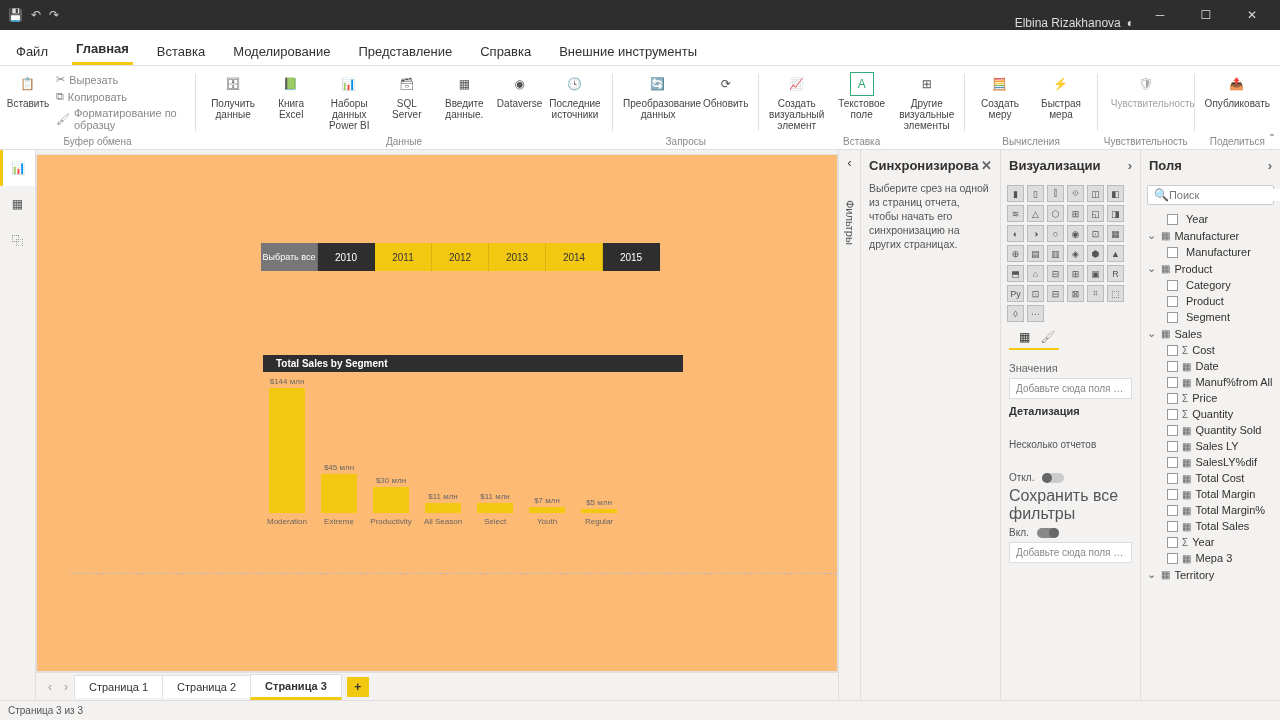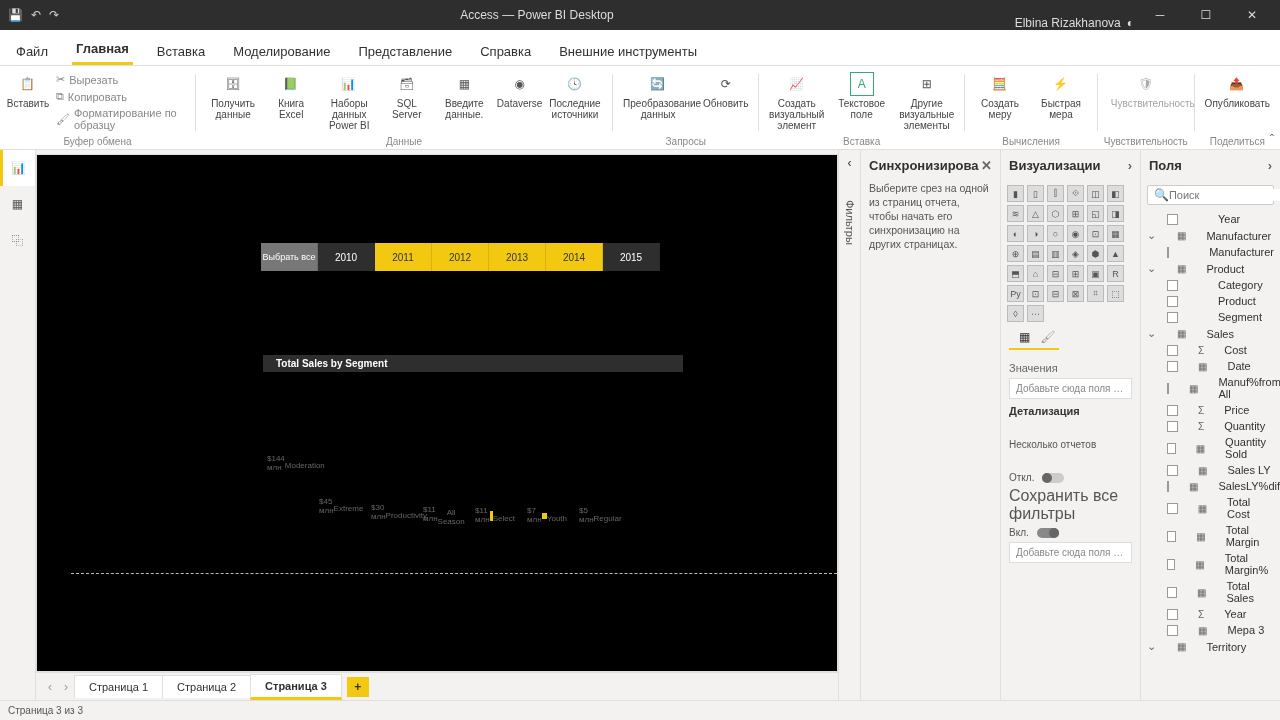--- a/index.html
+++ b/index.html
@@ -21,30 +21,30 @@
 .ribbon .rbtn.small{flex-direction:row;min-width:auto;gap:4px;padding:1px 4px;font-size:11px;color:#888}
 .ribbon .rbtn .icon{width:24px;height:24px;display:flex;align-items:center;justify-content:center;color:#555}
 .ribbon .rbtn .lbl{font-size:10px;text-align:center;line-height:11px;margin-top:2px;max-width:70px;color:#444}
 .ribbon .sep{width:1px;background:#e1dfdd;margin:8px 0 18px}
 .ribbon .collapse{position:absolute;right:6px;bottom:2px;cursor:pointer;color:#666}
 .work{display:flex;height:calc(720px - 30px - 36px - 84px - 20px)}
 .leftrail{width:36px;background:#f3f2f1;display:flex;flex-direction:column;border-right:1px solid #e1dfdd}
 .leftrail .railbtn{height:36px;display:flex;align-items:center;justify-content:center;cursor:pointer;color:#555}
 .leftrail .railbtn.active{border-left:3px solid #f2c811;background:#fff}
 .canvas-area{flex:1;background:#f3f2f1;display:flex;flex-direction:column}
-.canvas{flex:1;background:#000000;margin:4px 0 0 0;position:relative;border:1px solid #e1dfdd}
+.canvas{flex:1;background:#fdba74;margin:4px 0 0 0;position:relative;border:1px solid #e1dfdd}
 .slicer{position:absolute;top:88px;left:224px;display:flex}
 .slicer .cell{width:57px;height:28px;display:flex;align-items:center;justify-content:center;font-size:10px;cursor:pointer;border-right:1px solid rgba(0,0,0,0.1)}
 .slicer .cell.all{background:#777;color:#fff;font-size:9px}
 .slicer .cell.yellow{background:#f2c811;color:#333}
 .slicer .cell.dark{background:#2e2e2e;color:#fff}
 .chart-wrap{position:absolute;top:200px;left:226px;width:420px}
 .chart-title{background:#2e2e2e;color:#fff;font-size:10px;padding:3px 13px;font-weight:600}
 .chart{display:flex;align-items:flex-end;height:150px;gap:12px;padding:8px 4px 0;margin-top:4px}
-.bar-col{display:flex;flex-direction:row;align-items:center;width:40px}
+.bar-col{display:flex;flex-direction:column;align-items:center;width:40px}
 .bar-lbl{font-size:8px;color:#666;margin-bottom:2px}
 .bar{width:36px;background:#f2c811}
 .bar-cat{font-size:8px;color:#666;margin-top:4px;text-align:center}
 .pages{height:28px;display:flex;align-items:center;background:#f3f2f1;border-top:1px solid #e1dfdd;padding-left:6px}
 .pages .pagenav{width:16px;text-align:center;color:#999;cursor:pointer}
 .pages .ptab{padding:5px 14px;font-size:11px;cursor:pointer;background:#fff;border:1px solid #e1dfdd;border-bottom:none;margin-right:-1px}
 .pages .ptab.active{border-bottom:3px solid #f2c811;font-weight:600}
 .pages .addp{width:22px;height:20px;background:#f2c811;display:flex;align-items:center;justify-content:center;margin-left:6px;cursor:pointer;font-weight:bold}
 .filters-tab{width:22px;background:#f3f2f1;border-left:1px solid #e1dfdd;display:flex;flex-direction:column;align-items:center;padding-top:6px;gap:30px}
 .filters-tab .vtxt{writing-mode:vertical-rl;font-size:11px;color:#555}
@@ -62,39 +62,38 @@
 .viz-section .dropz{background:#fff;border:1px solid #ddd;padding:4px 6px;font-size:10px;color:#888;margin-bottom:6px;white-space:nowrap;overflow:hidden;text-overflow:ellipsis}
 .toggle{display:flex;align-items:center;gap:8px;font-size:10px;color:#555;margin:4px 0}
 .toggle .sw{width:22px;height:10px;border-radius:5px;background:#ccc;position:relative}
 .toggle .sw.on{background:#888}
 .toggle .sw::after{content:"";position:absolute;width:10px;height:10px;border-radius:50%;background:#666;top:0}
 .toggle .sw.off::after{left:0}
 .toggle .sw.on::after{right:0}
 .fields-search{margin:4px 6px;display:flex;align-items:center;background:#fff;border:1px solid #ccc;border-radius:2px;padding:2px 6px}
 .fields-search input{border:none;outline:none;flex:1;font-size:11px}
 .ftree{padding:2px 4px;font-size:11px;overflow-y:auto;flex:1}
-.ftree .fitem{display:flex;align-items:center;gap:20px;padding:2px 2px;cursor:pointer}
+.ftree .fitem{display:flex;align-items:center;gap:4px;padding:2px 2px;cursor:pointer}
 .ftree .fitem .caret{width:10px;color:#666}
 .ftree .fitem.child{padding-left:22px}
 .ftree .fitem .cb{width:11px;height:11px;border:1px solid #999;background:#fff}
 .ftree .ticon{color:#666;font-size:10px}
 .statusbar{height:20px;background:#f3f2f1;border-top:1px solid #e1dfdd;font-size:10px;color:#555;display:flex;align-items:center;padding:0 8px}
 </style>
 </head>
 <body>
 
 <div class="titlebar">
   <div class="titlebar-left">
     <div class="qa">
       <span>💾</span>
       <span>↶</span>
       <span>↷</span>
     </div>
   </div>
-  <div class="titlebar-center">Access — Power BI Desktop</div>
   <div class="titlebar-right">
     <span>Elbina Rizakhanova</span>
     <span>◐</span>
     <div class="winbtn">─</div>
     <div class="winbtn">☐</div>
     <div class="winbtn">✕</div>
   </div>
 </div>
 
 <div class="menubar">

